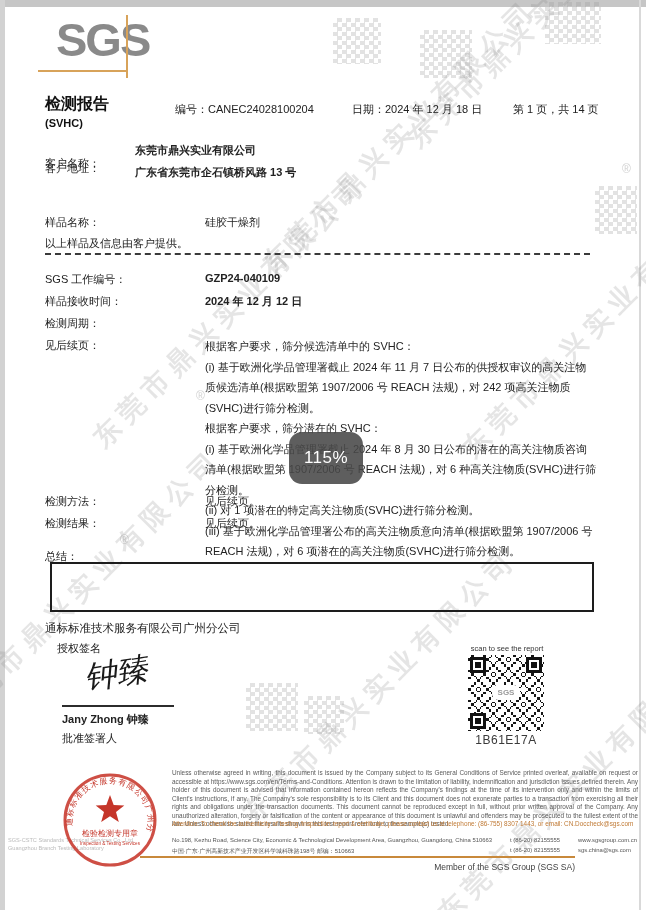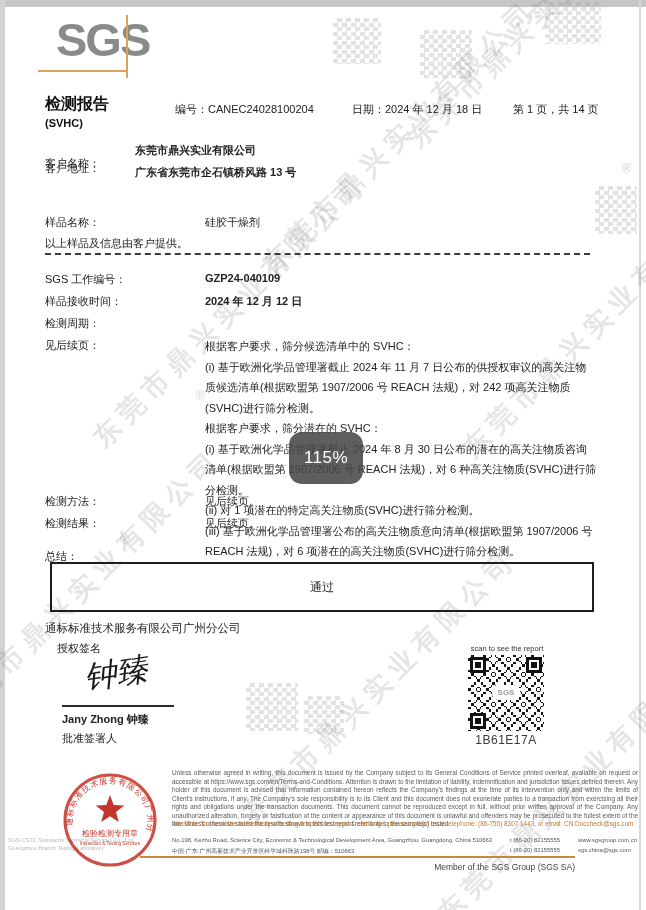--- a/index.html
+++ b/index.html
@@ -131,21 +131,20 @@
 (ii) 对 1 项潜在的特定高关注物质(SVHC)进行筛分检测。
 (iii) 基于欧洲化学品管理署公布的高关注物质意向清单(根据欧盟第 1907/2006 号 REACH 法规)，对 6 项潜在的高关注物质(SVHC)进行筛分检测。</div>
 
   <div class="abs lbl" style="left:45px;top:494px;">检测方法：</div>
   <div class="abs val" style="left:205px;top:494px;">见后续页。</div>
   <div class="abs lbl" style="left:45px;top:516px;">检测结果：</div>
   <div class="abs val" style="left:205px;top:516px;">见后续页。</div>
 
   <div class="abs lbl" style="left:45px;top:539px;margin-top:10px;">总结：</div>
   <div class="abs sum-table">
-    <div class="sum-right">通过</div>
   </div>
 
   <div class="abs val" style="left:45px;top:621px;font-size:11.5px;">通标标准技术服务有限公司广州分公司</div>
   <div class="abs val" style="left:57px;top:641px;">授权签名</div>
   <div class="abs sig-script">钟臻</div>
   <div class="abs sig-line"></div>
   <div class="abs val" style="left:62px;top:712px;font-weight:bold;">Jany Zhong 钟臻</div>
   <div class="abs val" style="left:62px;top:731px;">批准签署人</div>
 
   <div class="abs qr-caption">scan to see the report</div>

